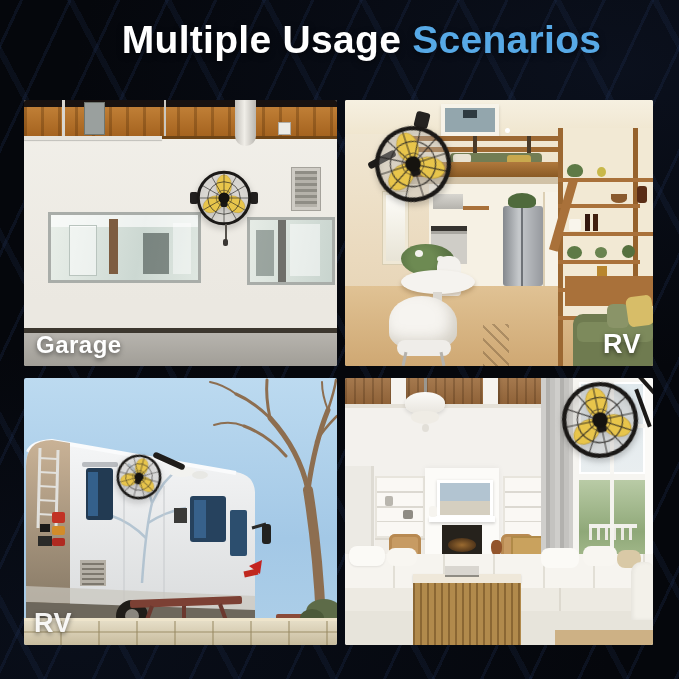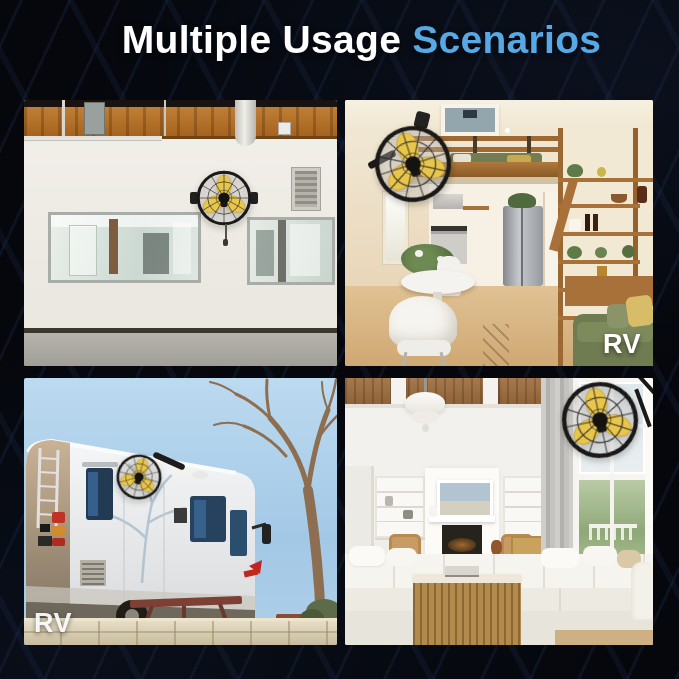--- a/index.html
+++ b/index.html
@@ -82,20 +82,21 @@
     </g>
     <circle cx="50" cy="50" r="29" fill="none" stroke="#2a2825" stroke-width="1.6" opacity="0.8"></circle>
     <circle cx="50" cy="50" r="14" fill="none" stroke="#2a2825" stroke-width="1.2" opacity="0.7"></circle>
     <rect x="44" y="48" width="12" height="18" rx="3" fill="#191715"></rect>
     <circle cx="50" cy="50" r="10" fill="#15130f"></circle>
     <circle cx="50" cy="50" r="46" fill="none" stroke="#1b1917" stroke-width="5.5"></circle>
   </svg>
 </div>
     <div class="a" style="left:201px;top:124px;width:2px;height:16px;background:#55514b;"></div>
     <div class="a" style="left:199px;top:139px;width:5px;height:7px;background:#3a3733;border-radius:2px;"></div>
+    <div class="scene-label" style="left:12px;bottom:7px;font-size:24px;">Garage</div>
   </section>
 
   <section class="photo" style="left:345px;top:100px;width:308px;height:266px;background:linear-gradient(#f2ebd9,#ead9bd 60%,#e2cfae);">
     <div class="a" style="left:0;top:0;width:308px;height:34px;background:linear-gradient(#f6f0e1,#f0e6cf);"></div>
     <div class="a" style="left:96px;top:4px;width:50px;height:24px;background:#93a6ad;border:4px solid #f7f3e9;box-shadow:0 2px 3px rgba(0,0,0,.15);">
       <div class="a" style="left:18px;top:2px;width:14px;height:8px;background:#2e3a40;"></div>
     </div>
     <div class="a" style="left:58px;top:30px;width:5px;height:5px;background:#fff;border-radius:50%;"></div>
     <div class="a" style="left:160px;top:28px;width:5px;height:5px;background:#fff;border-radius:50%;"></div>
     <div class="a" style="left:58px;top:36px;width:172px;height:5px;background:#9c6833;"></div>

